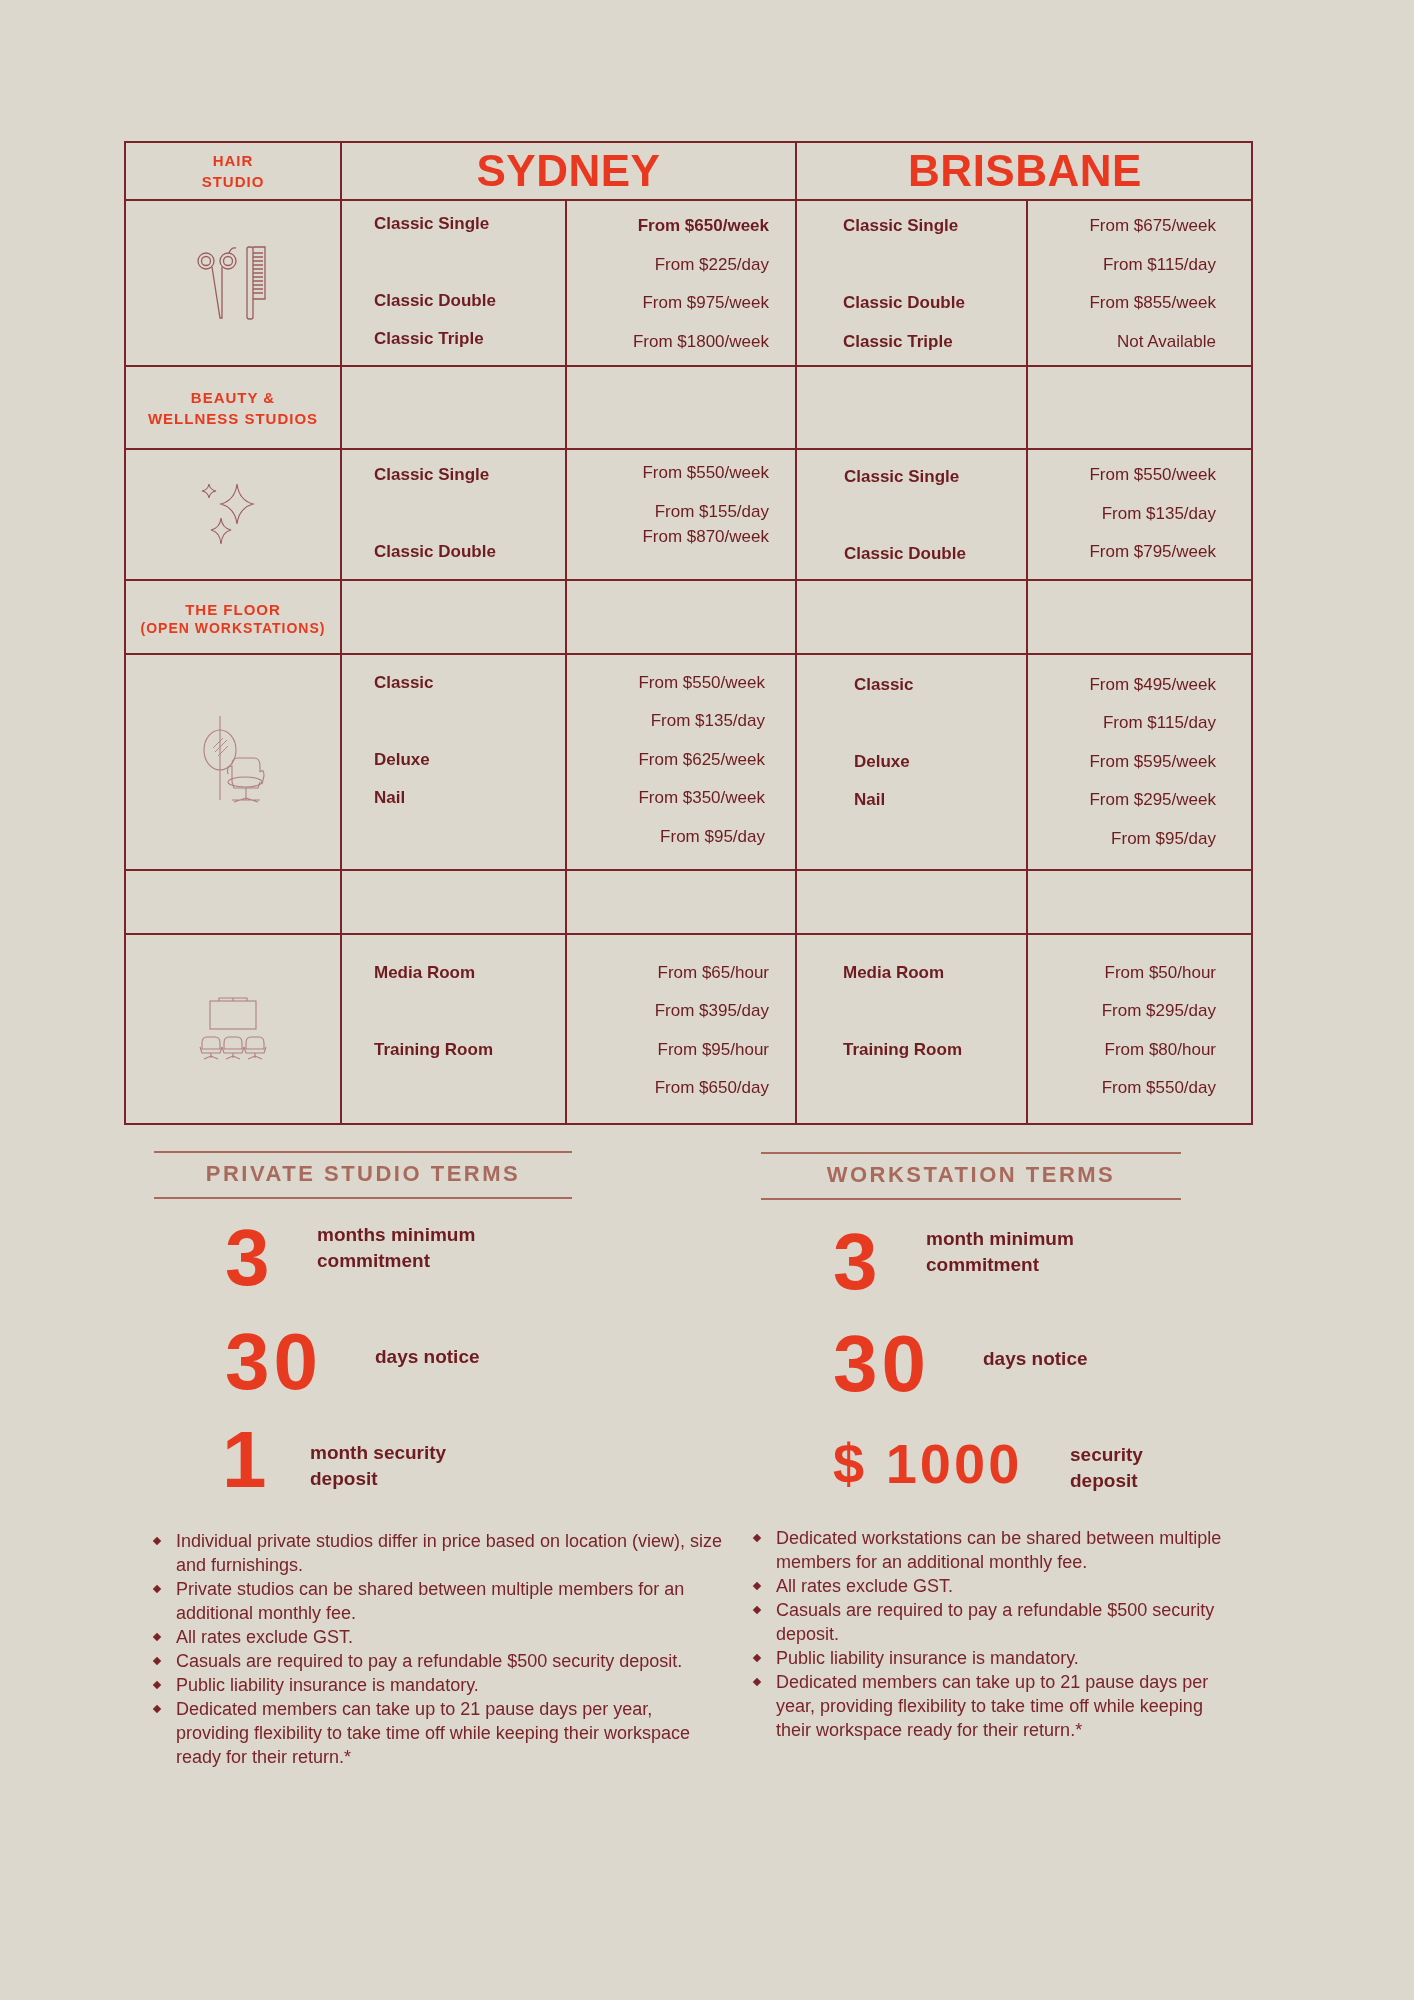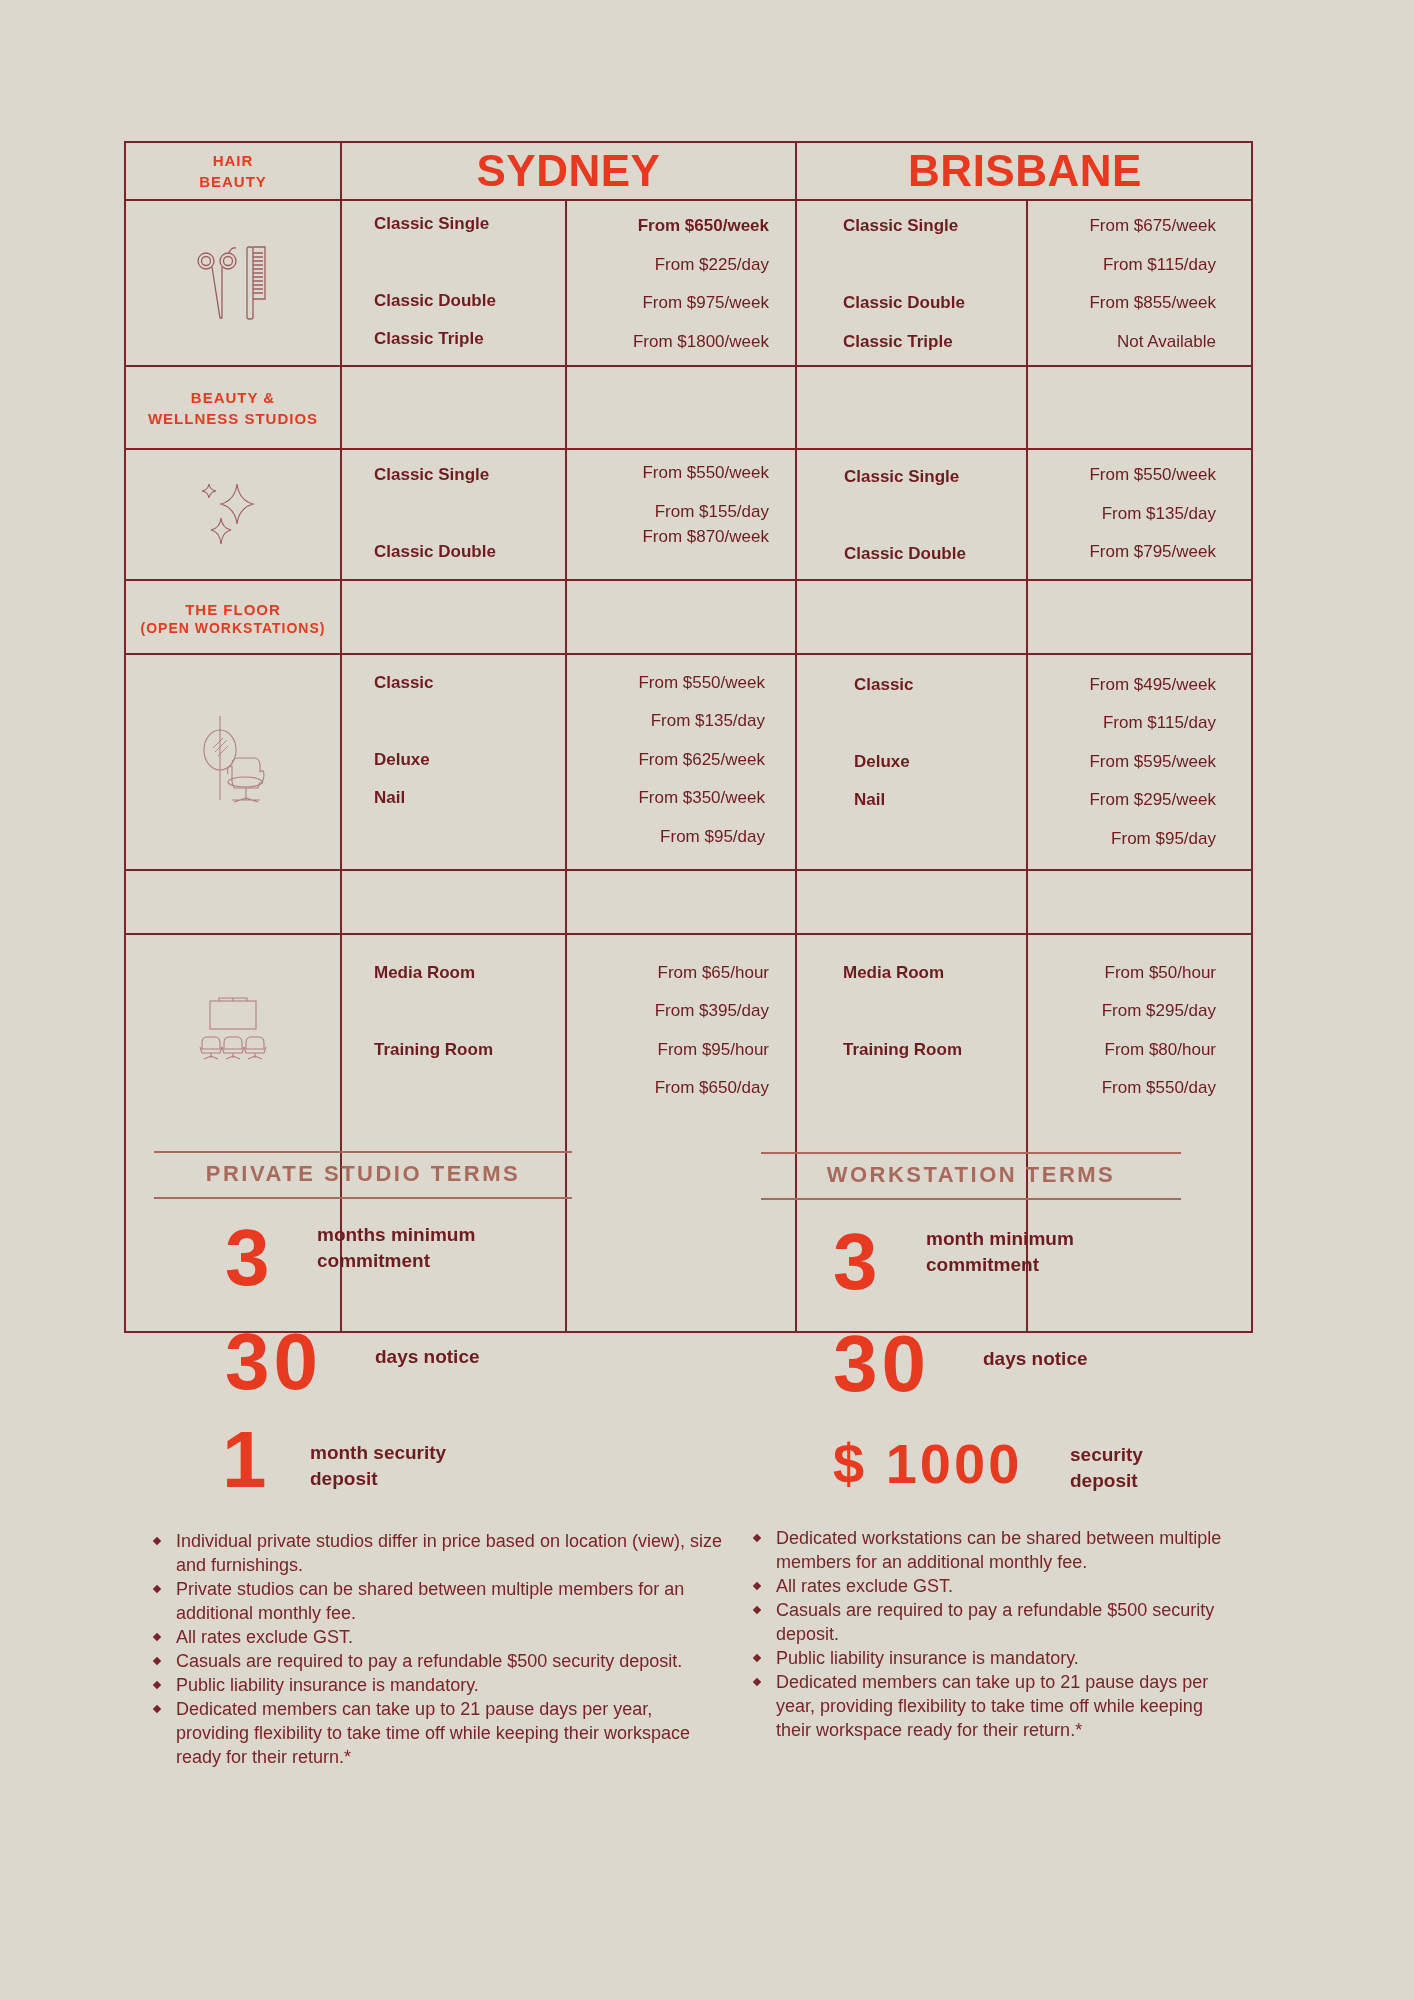--- a/index.html
+++ b/index.html
@@ -7,21 +7,21 @@
       width: 1414px; height: 2000px;
       background: #dcd8ce;
       position: relative;
       font-family: "Liberation Sans", sans-serif;
       color: #6e1c1f;
       overflow: hidden;
     }
     .grid {
       position: absolute;
       left: 124px; top: 141px;
-      width: 1129px; height: 1192px;
+      width: 1129px; height: 984px;
       border: 2px solid #7a2429;
       box-sizing: border-box;
     }
     .hline, .vline { position: absolute; background: #7a2429; }
     .hline { height: 2px; left: 0; right: 0; }
     .vline { width: 2px; }
     .cell { position: absolute; box-sizing: border-box; }
     .cat {
       display: flex; flex-direction: column; align-items: center; justify-content: center;
       color: #e63a1e; font-weight: bold; text-align: center; letter-spacing: 1px;
@@ -66,21 +66,21 @@
   <div class="hline" style="top:726px"></div>
   <div class="hline" style="top:790px"></div>
 
   <div class="vline" style="left:214px; top:0; bottom:0"></div>
   <div class="vline" style="left:669px; top:0; bottom:0"></div>
   <div class="vline" style="left:439px; top:56px; bottom:0"></div>
   <div class="vline" style="left:900px; top:56px; bottom:0"></div>
 
   <div class="cell cat" style="left:0; top:0; width:214px; height:56px;">
     <span>HAIR</span>
-    <span>BEAUTY</span>
+    <span>STUDIO</span>
   </div>
   <div class="cell city" style="left:216px; top:0; width:453px; height:56px;">SYDNEY</div>
   <div class="cell city" style="left:671px; top:0; width:456px; height:56px;">BRISBANE</div>
 
   <div class="cell iconcell" style="left:0; top:58px; width:214px; height:164px;">
     <svg width="76" height="80" viewBox="0 0 76 80" fill="none" stroke="#9c5c5c" stroke-width="1.3">
       <circle cx="11" cy="18" r="8"></circle>
         <circle cx="11" cy="18" r="4.5"></circle>
       <circle cx="33" cy="18" r="8"></circle>
         <circle cx="33" cy="18" r="4.5"></circle>

